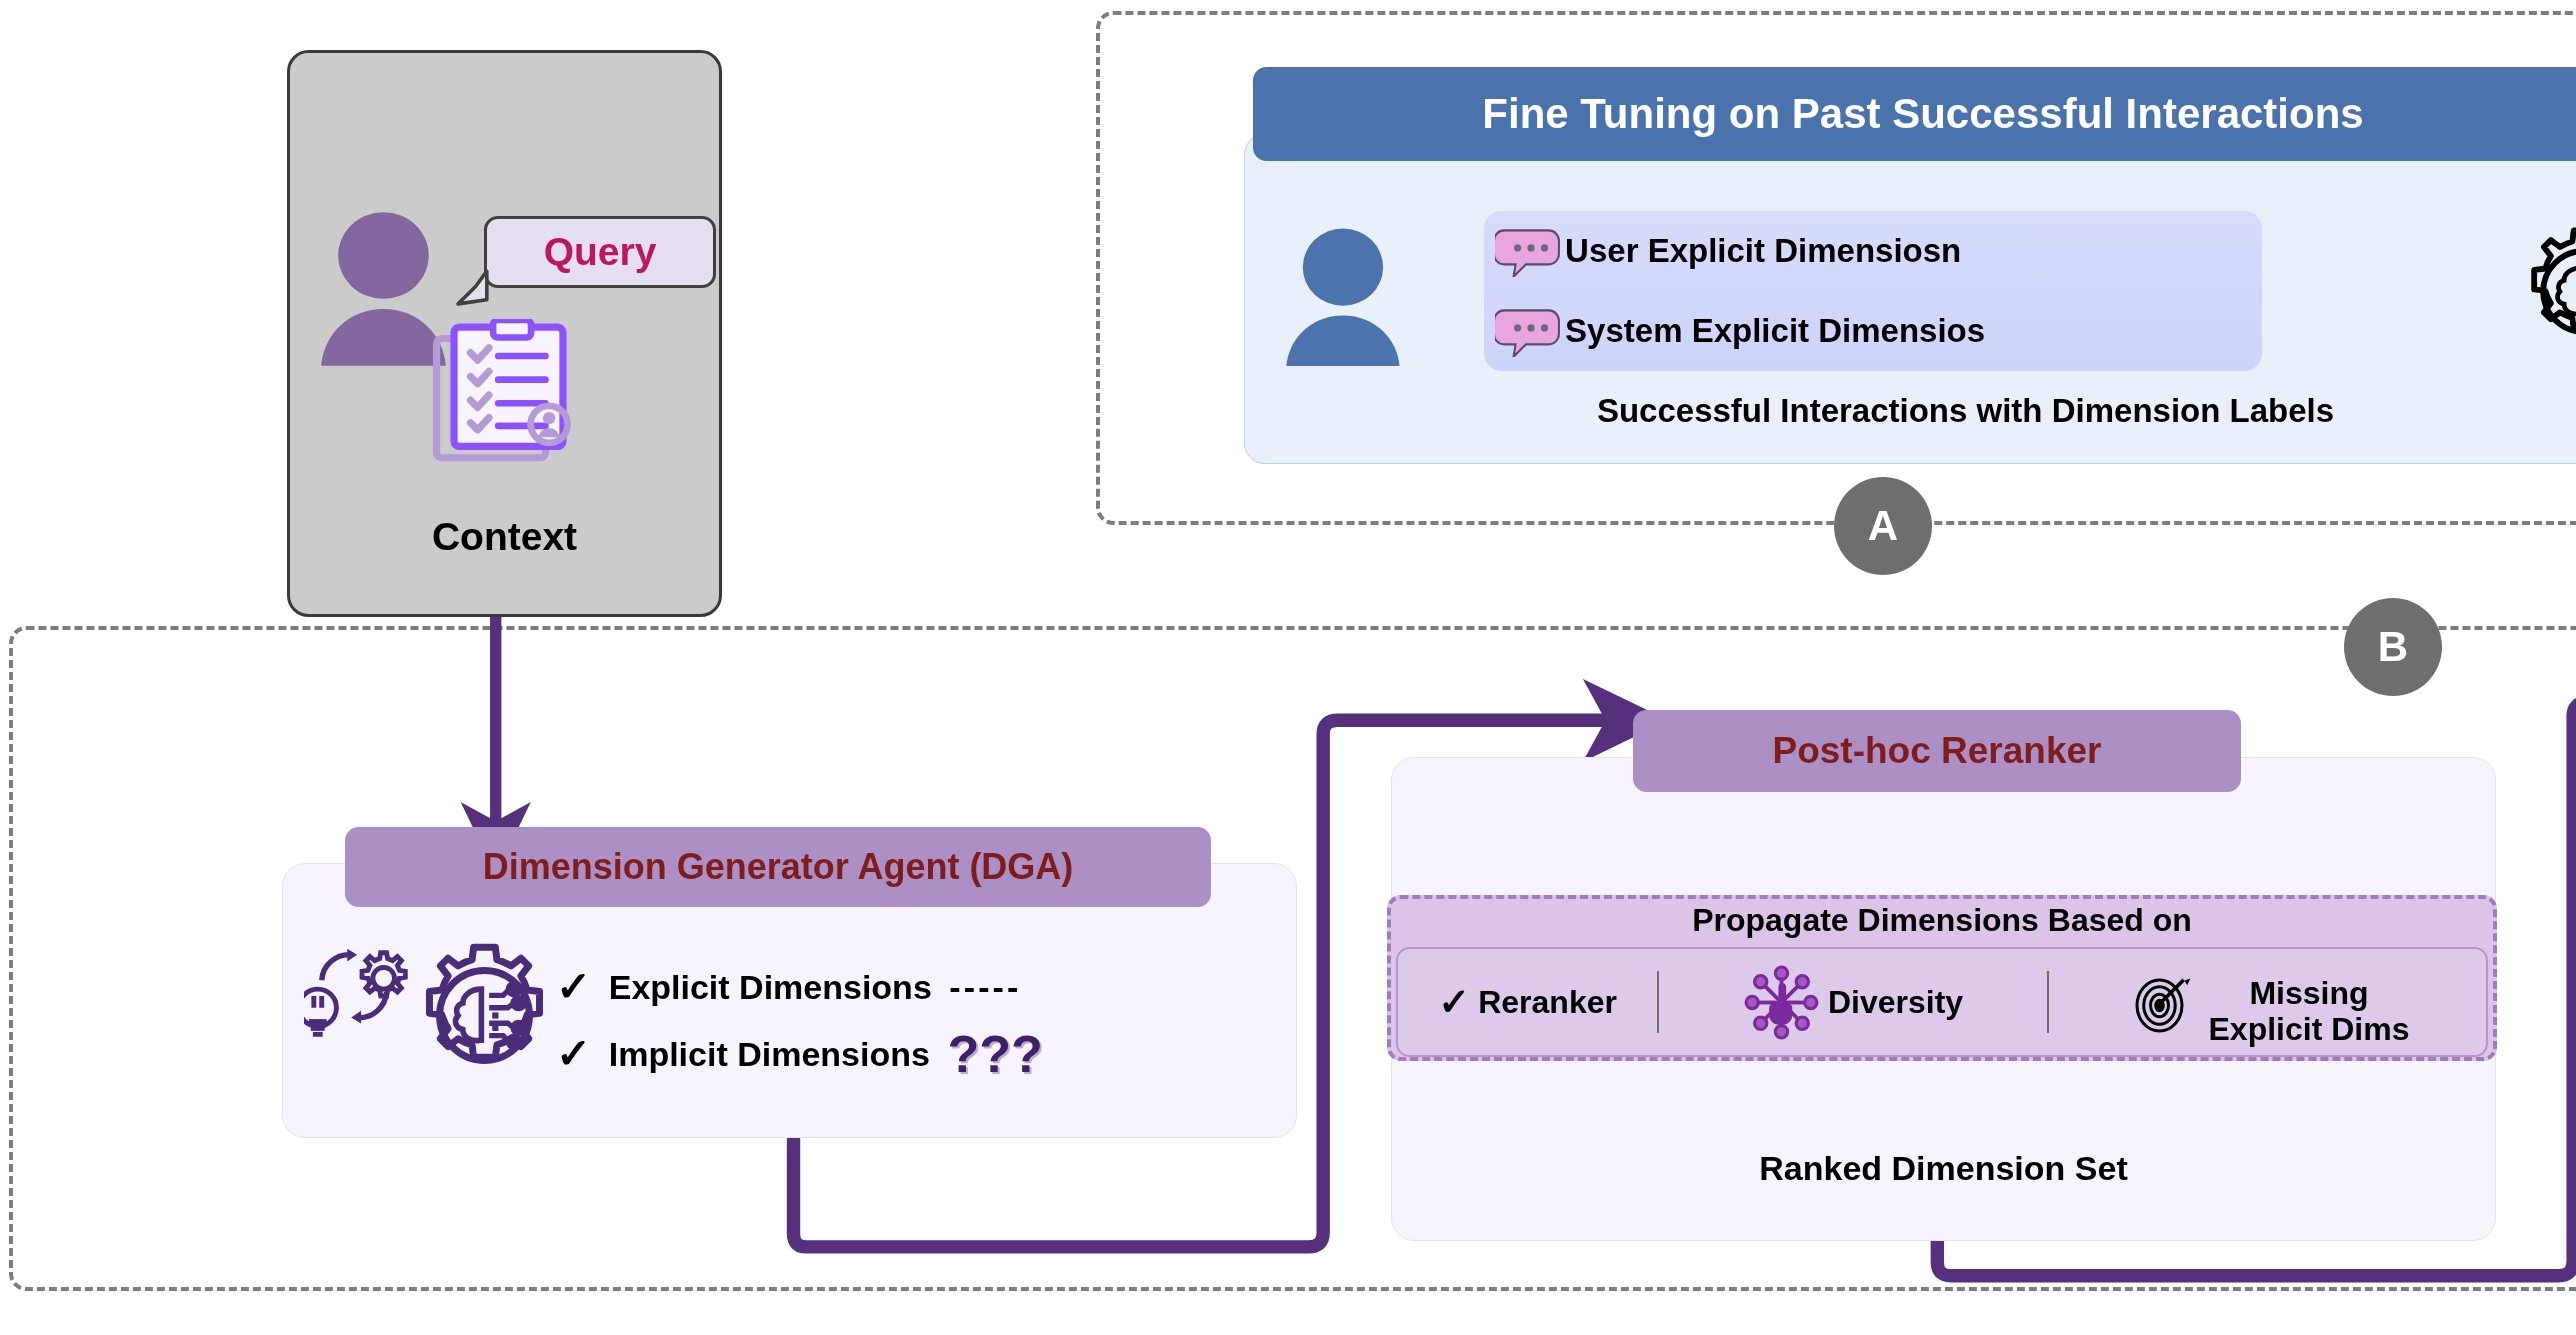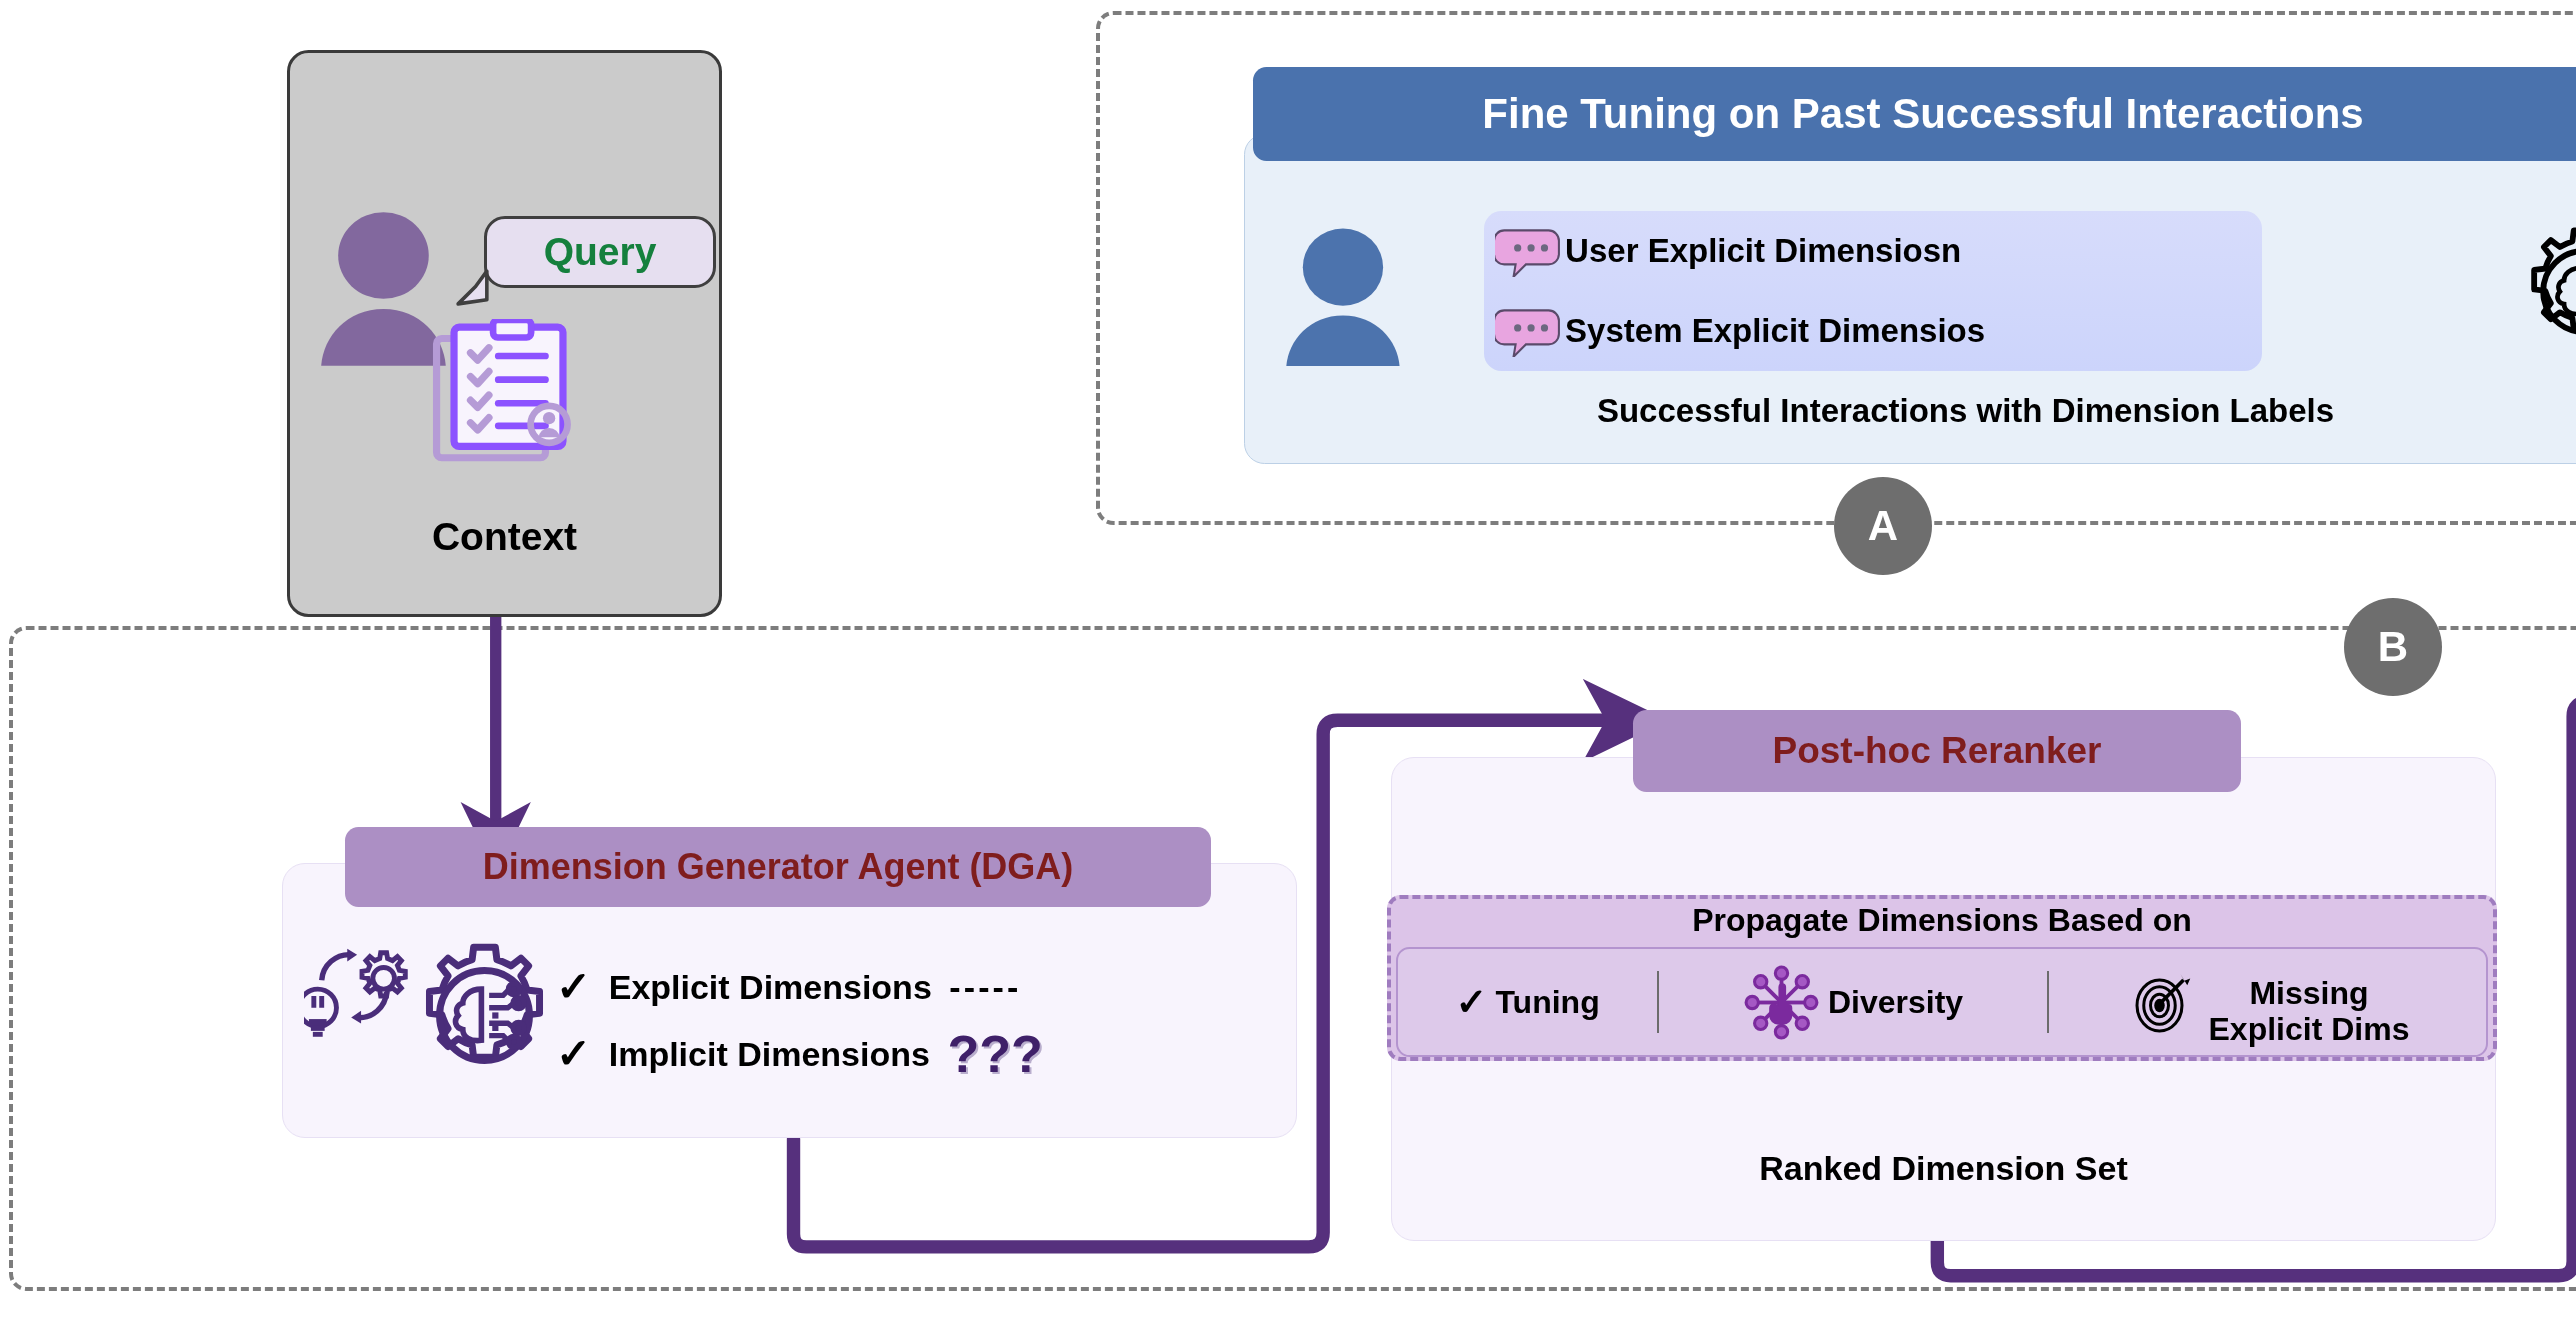--- a/index.html
+++ b/index.html
@@ -30,23 +30,23 @@
     font-size:46px;
     letter-spacing:-0.5px;
   }
   .context-label{
     font-weight:bold;font-size:39px;color:#000;
     text-align:center;width:100%;
   }
   .query-bubble{
     background:#e6dff0;
     border:3.6px solid #3f3f3f;
-    border-radius:21px;
-    display:flex;align-items:center;justify-content:center;
-    font-weight:bold;font-size:39px;color:#15803d;
+    border-radius:14px;
+    display:flex;align-items:center;justify-content:center;
+    font-weight:bold;font-size:39px;color:#be185d;
   }
 
   
   .ft-inner{
     background:#e8f0f9;
     border:1.5px solid #bcd0e6;
     border-radius:20.6px;
   }
   .ft-header{
     background:#4a72ad;
@@ -339,21 +339,21 @@
     <span>Post-hoc Reranker</span>
   </div>
 
   <div class="abs prop-outer" style="left:1387px;top:895px;width:1110px;height:166px;">
     <div class="prop-title" style="margin-top:3.1px;">Propagate Dimensions Based on</div>
   </div>
 
   <div class="abs prop-inner" style="left:1396px;top:947px;width:1092px;height:110px;">
     <div class="prop-cell" style="flex:0.8;">
       <span class="chk" style="font-size:38px;">✓</span>
-      <span>Tuning</span>
+      <span>Reranker</span>
     </div>
     <div class="vsep"></div>
     <div class="prop-cell" style="flex:1.2;">
       <span style="display:inline-block;width:77px;height:77px;">
         <svg viewBox="0 0 100 100" width="77" height="77">
           <g stroke="#7b2a9e" stroke-width="5">
             <line x1="50" y1="50" x2="50" y2="16"></line>
               <line x1="50" y1="50" x2="50" y2="84"></line>
             <line x1="50" y1="50" x2="16" y2="50"></line>
               <line x1="50" y1="50" x2="84" y2="50"></line>

